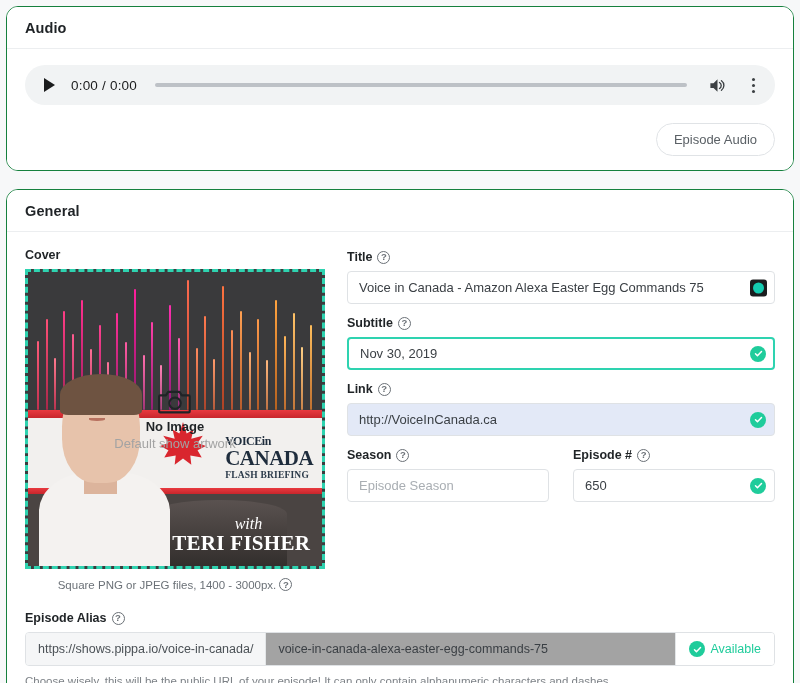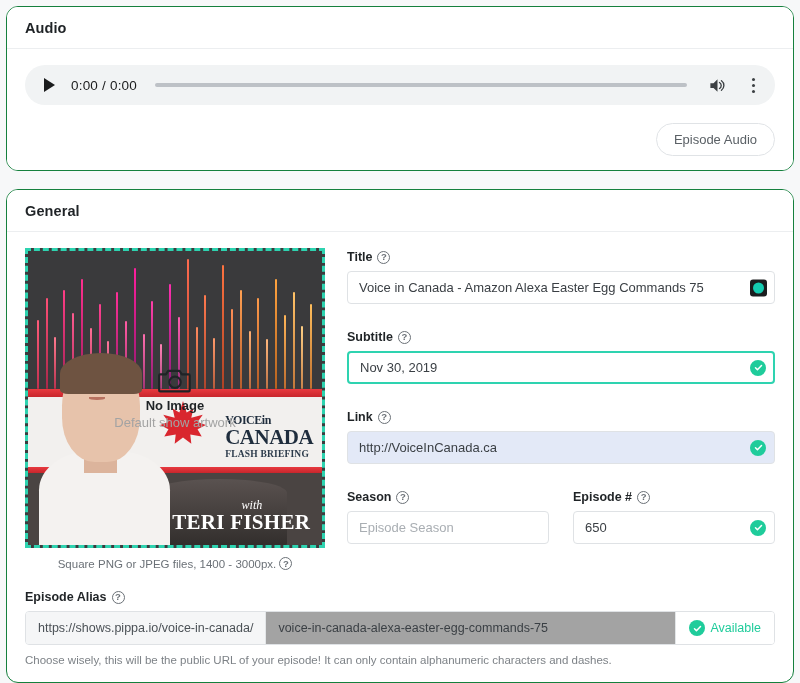--- a/index.html
+++ b/index.html
@@ -201,42 +201,42 @@
     position: absolute; left: 44%; top: 50%;
     width: 52px; height: 52px;
     color: #d9262e;
   }
   .with-teri {
     position: absolute; right: 4%; bottom: 16%;
     text-align: right; color: #fff;
     font-family: "Liberation Serif", serif;
     line-height: 1;
   }
-  .with-word { font-style: italic; font-size: 12px; display: block; margin-bottom: 1px; margin-right: 48px;}
+  .with-word { font-style: italic; font-size: 16px; display: block; margin-bottom: 1px; margin-right: 48px;}
   .teri-word { font-size: 21px; font-weight: bold; letter-spacing: .3px; }
 
   .cover-overlay {
     position: absolute; inset: 0;
     display: flex; flex-direction: column;
     align-items: center; justify-content: center;
     gap: 2px;
   }
   .cam-ico { width: 34px; height: 28px; margin-bottom: 2px; }
   .ov-t1 { font-size: 13px; font-weight: bold; color: #1f2326; }
   .ov-t2 { font-size: 13px; color: #a3a3a3; }
   .cover-hint {
     margin-top: 9px;
     font-size: 11.5px;
     color: #6b7177;
     display: flex; align-items: center; justify-content: center; gap: 3px;
   }
 
   
   .fields-col { flex: 1 1 auto; min-width: 0; padding-top: 2px; }
-  .field-block { margin-bottom: 26px; }
+  .field-block { margin-bottom: 12px; }
   .field-block:last-child { margin-bottom: 0; }
   .input-wrap { position: relative; }
   .txt-input {
     width: 100%;
     height: 33px;
     border: 1px solid #dfe2e5;
     border-radius: 4px;
     padding: 0 34px 0 11px;
     font-size: 13px;
     color: #3a3f44;
@@ -356,20 +356,23 @@
 
   <div class="card" id="general-card">
     <div class="card-header">
       <div class="card-title">General</div>
     </div>
 
     <div class="card-body general-body">
       <div class="general-grid">
 
         <div class="cover-col">
+          <div class="field-label">
+            <span>Cover</span>
+          </div>
 
           <div class="cover-box">
             <div class="cover-art">
 
               <div class="art-top">
                 <div class="bars">
                   <div class="bar" style="left:3%;height:50%;background:linear-gradient(180deg,#ff5b7a,#c2304f)"></div>
                   <div class="bar" style="left:6%;height:66%;background:linear-gradient(180deg,#ff4f77,#a82749)"></div>
                   <div class="bar" style="left:9%;height:38%;background:linear-gradient(180deg,#ff7a8f,#b8324f)"></div>
                   <div class="bar" style="left:12%;height:72%;background:linear-gradient(180deg,#ff3d86,#a02256)"></div>

